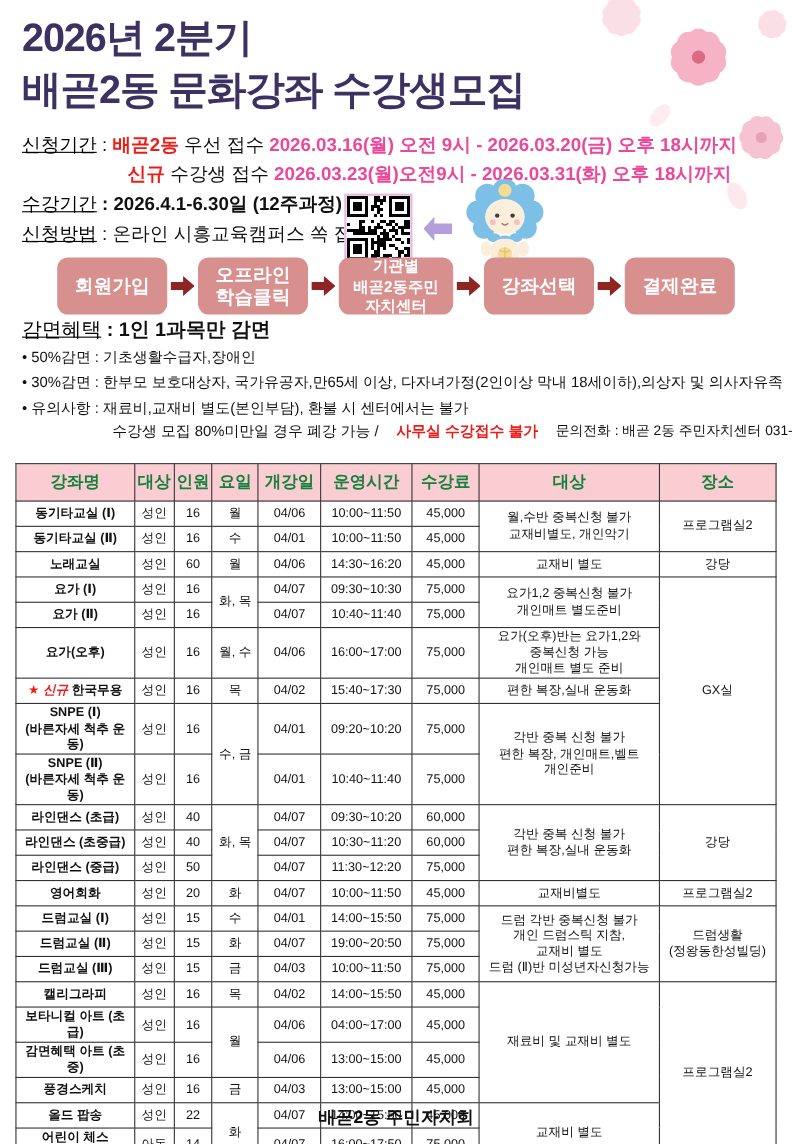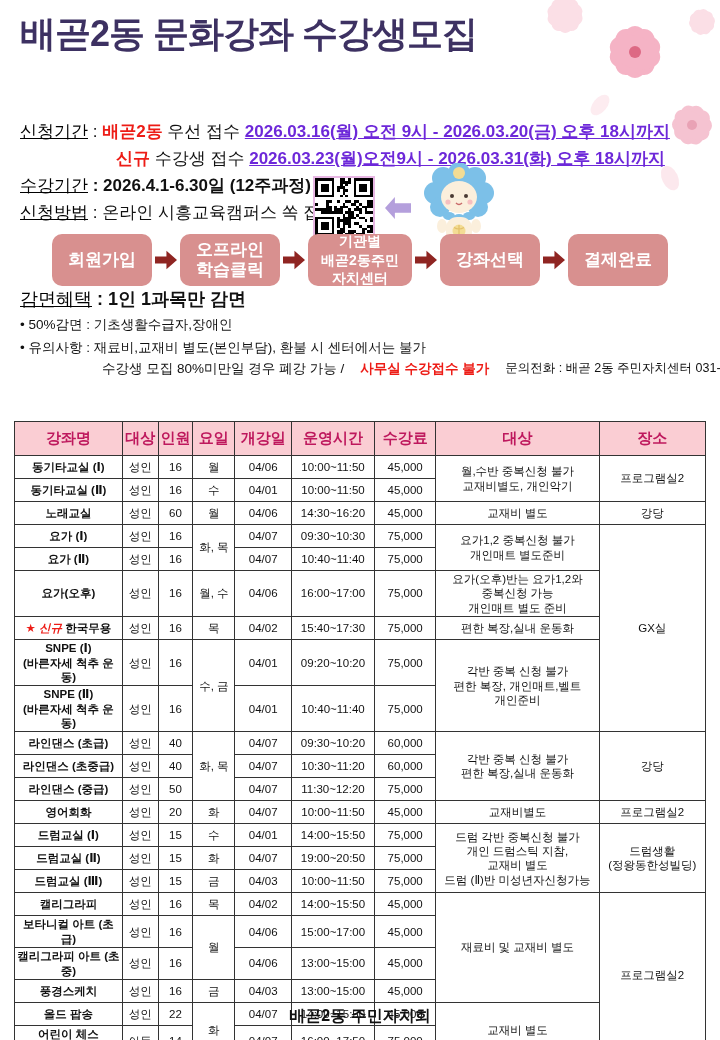--- a/index.html
+++ b/index.html
@@ -7,21 +7,21 @@
         font-family:"Liberation Sans","DejaVu Sans",sans-serif;color:#111;}
   
   .blossoms{position:absolute;top:0;right:0;pointer-events:none;}
   
   .title{position:absolute;left:20px;top:10px;font-size:36px;font-weight:900;line-height:1.32;
          color:#3D3162;letter-spacing:-1px;}
   
   .info{position:absolute;left:20px;top:118px;font-size:17px;line-height:27px;white-space:nowrap;}
   .lbl{font-weight:normal;text-decoration:underline;color:#000;}
   .red{color:#ED1C16;font-weight:bold;}
-  .purple{color:#6d28d9;font-weight:bold;text-decoration:underline;}
+  .purple{color:#ec4899;font-weight:bold;}
   .ind{display:inline-block;width:96px;}
   .period-val{font-weight:bold;margin-top:42px;}
   
   .qr-wrap{position:absolute;left:313px;top:176px;width:62px;height:62px;background:#fff;
            border:2px solid #E8B7E4;box-sizing:border-box;}
   .qr-wrap svg{display:block;width:100%;height:100%;}
   .link-arrow{position:absolute;left:385px;top:197px;width:26px;height:22px;background:#B49FDC;
               clip-path:polygon(100% 28%,38% 28%,38% 0,0 50%,38% 100%,38% 72%,100% 72%);}
   .mascot{position:absolute;left:418px;top:163px;}
   
@@ -38,21 +38,21 @@
   .d-head{font-size:18px;line-height:22px;margin-bottom:3px;}
   .d-item{line-height:23px;white-space:nowrap;}
   .d-cont{padding-left:95px;}
   .d-line2{display:flex;line-height:19px;white-space:nowrap;gap:16px;}
   .d-line2 .lead{padding-left:82px;}
   .contact{margin-left:auto;font-size:12.5px;}
   
   table.schedule{position:absolute;top:421px;left:14px;width:692px;border-collapse:collapse;
                  table-layout:fixed;}
   .schedule th{background:#FACDD3;border:1px solid #333;font-size:15px;font-weight:bold;
-               height:33px;padding:0 1px;color:#be185d;}
+               height:33px;padding:0 1px;color:#15803d;}
   .schedule td{border:1px solid #333;font-size:11.5px;text-align:center;vertical-align:middle;
                padding:1px 1px;line-height:1.25;height:20px;color:#111;}
   .cn{font-weight:bold;font-size:11px;}
   .pre{white-space:pre-line;}
   .sm{font-size:10px;}
   .star{color:#ED1C16;font-style:italic;font-weight:bold;}
   
   .footer{position:absolute;top:1006px;left:0;width:720px;text-align:center;font-size:16px;
           font-weight:bold;color:#111;}
 </style>
@@ -96,20 +96,21 @@
         <ellipse rx="8" ry="13" transform="rotate(154)"></ellipse>
           <ellipse rx="8" ry="13" transform="rotate(226)"></ellipse>
         <ellipse rx="8" ry="13" transform="rotate(298)"></ellipse>
       </g>
       <ellipse cx="170" cy="105" rx="7" ry="12" transform="rotate(40 170 105)" opacity="0.6"></ellipse>
       <ellipse cx="240" cy="178" rx="8" ry="13" transform="rotate(-25 240 178)" opacity="0.7"></ellipse>
     </g>
   </svg>
 
   <div class="title">
+    <div>2026년 2분기</div>
     <div>배곧2동 문화강좌 수강생모집</div>
   </div>
 
   <div class="info">
     <div>
       <span class="lbl">신청기간</span><span> : </span><span class="red">배곧2동</span><span> 우선 접수 </span><span class="purple">2026.03.16(월) 오전 9시 - 2026.03.20(금) 오후 18시까지</span>
     </div>
     <div>
       <span class="ind"></span><span class="red">신규</span><span> 수강생 접수 </span><span class="purple">2026.03.23(월)오전9시 - 2026.03.31(화) 오후 18시까지</span>
     </div>
@@ -308,20 +309,21 @@
     <div class="step">강좌선택</div>
     <div class="flow-arrow"></div>
     <div class="step">결제완료</div>
   </div>
 
   <div class="discount">
     <div class="d-head">
       <span class="lbl">감면혜택</span><span style="font-weight:bold"> : 1인 1과목만 감면</span>
     </div>
     <div class="d-item">• 50%감면 : 기초생활수급자,장애인</div>
+    <div class="d-item">• 30%감면 : 한부모 보호대상자, 국가유공자,만65세 이상, 다자녀가정(2인이상 막내 18세이하),의상자 및 의사자유족</div>
     <div class="d-item">• 유의사항 : 재료비,교재비 별도(본인부담), 환불 시 센터에서는 불가</div>
     <div class="d-line2">
       <span class="lead">수강생 모집 80%미만일 경우 폐강 가능 / </span>
         <span class="red">사무실 수강접수 불가</span>
       <span class="contact">문의전화 : 배곧 2동 주민자치센터 031-380-5712</span>
     </div>
   </div>
 
   <table class="schedule">
     <colgroup>
@@ -525,25 +527,25 @@
       <td>45,000</td>
       <td rowspan="4">재료비 및 교재비 별도</td>
       <td rowspan="6">프로그램실2</td>
     </tr>
     <tr>
       <td class="cn">보타니컬 아트 (초급)</td>
       <td>성인</td>
       <td>16</td>
       <td rowspan="2">월</td>
       <td>04/06</td>
-      <td>15:00~17:00</td>
-      <td>45,000</td>
-    </tr>
-    <tr>
-      <td class="cn">캘리그라피 아트 (초중)</td>
+      <td>04:00~17:00</td>
+      <td>45,000</td>
+    </tr>
+    <tr>
+      <td class="cn">감면혜택 아트 (초중)</td>
       <td>성인</td>
       <td>16</td>
       <td>04/06</td>
       <td>13:00~15:00</td>
       <td>45,000</td>
     </tr>
     <tr>
       <td class="cn">풍경스케치</td>
       <td>성인</td>
       <td>16</td>

